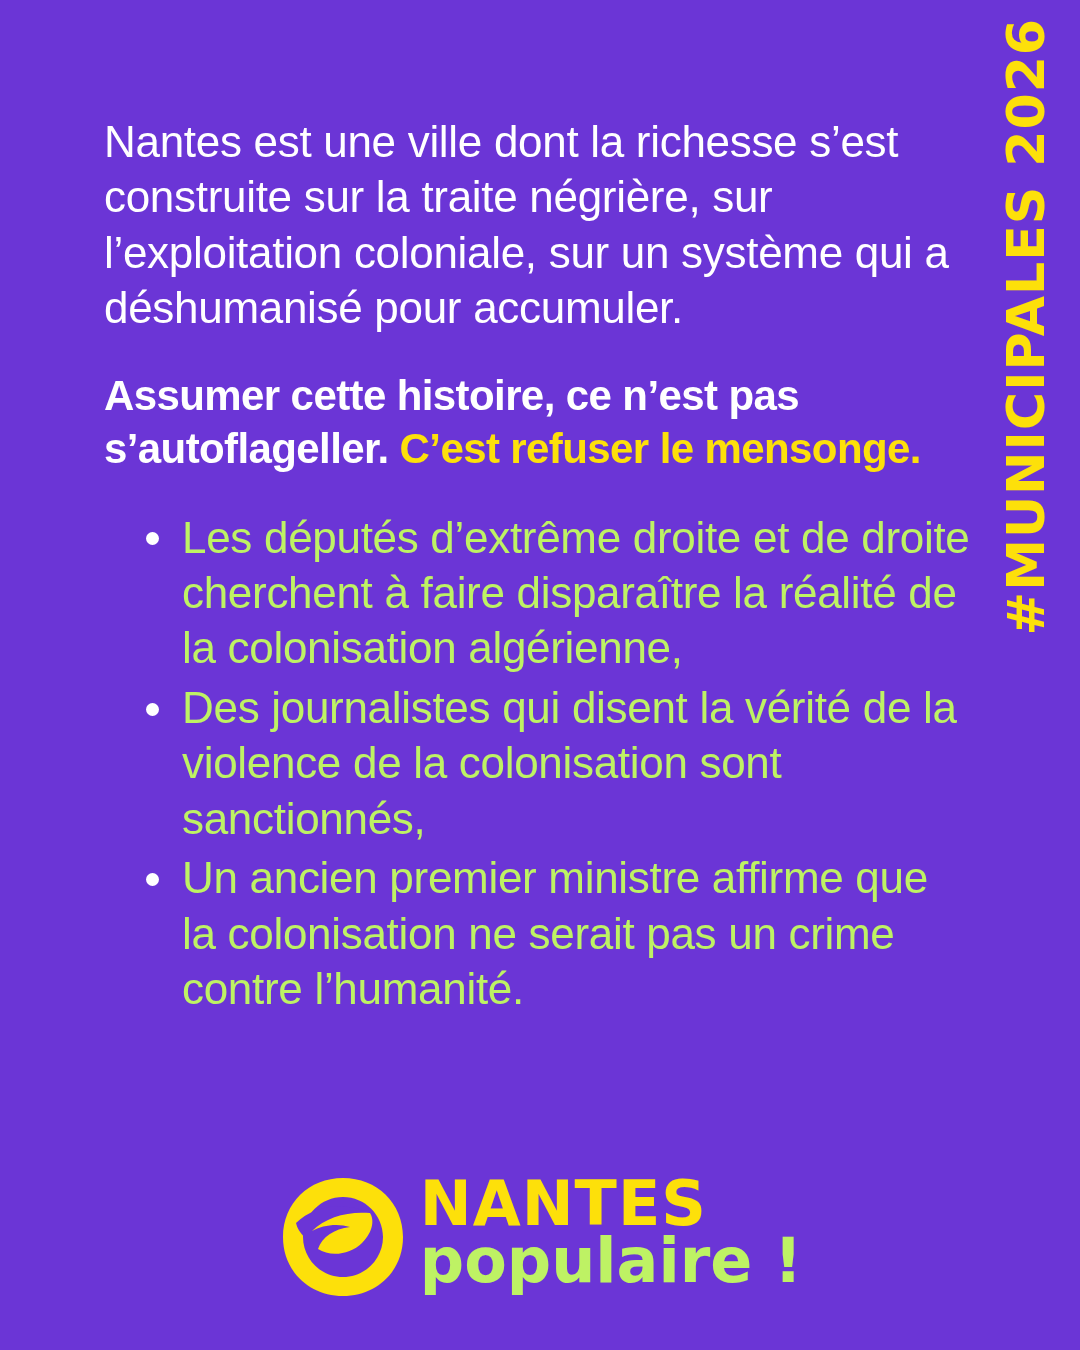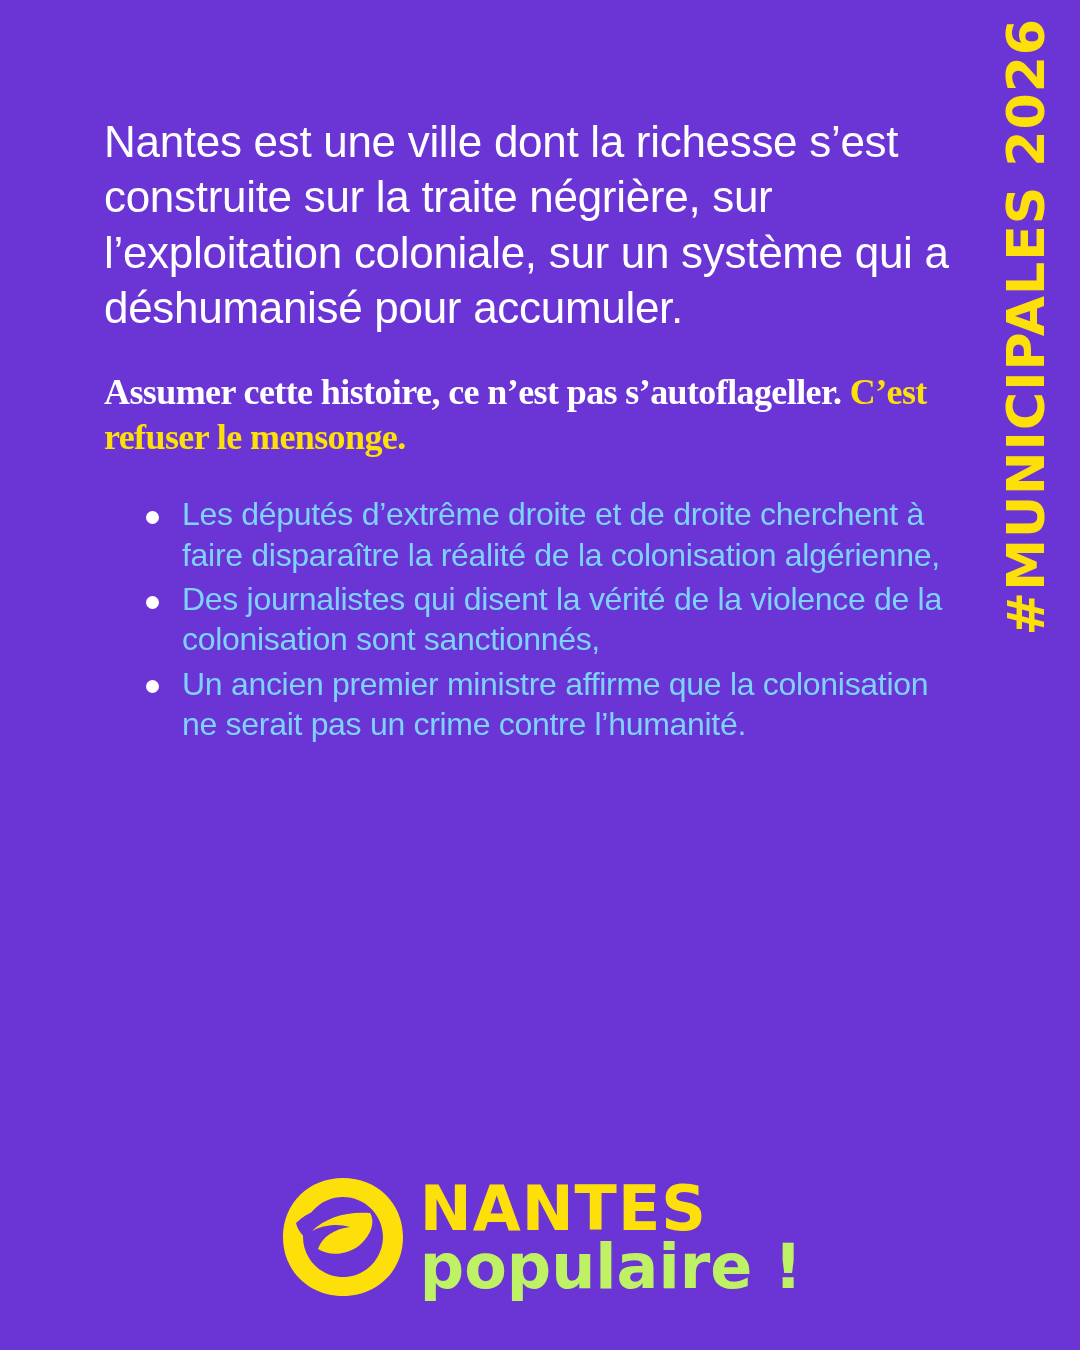--- a/index.html
+++ b/index.html
@@ -57,23 +57,23 @@
   p.para {
     margin: 0 0 34px 0;
     color: #FFFFFF;
     font-size: 44px;
     line-height: 1.26;
     font-weight: 400;
     letter-spacing: -0.3px;
   }
   p.para.bold {
     font-weight: 700;
-    font-family: Liberation Serif, serif;
+    font-family: Liberation Sans, sans-serif;
     letter-spacing: -0.6px;
-    font-size: 36px;
+    font-size: 42px;
   }
   .hl {
     color: #FDE00A;
   }
 
   p.lead-in {
     margin: 0 0 6px 0;
     color: #FFFFFF;
     font-size: 44px;
     line-height: 1.26;
@@ -85,22 +85,22 @@
     font-size: 42px;
   }
 
   ul.bullets {
     margin: 0;
     padding-left: 78px;
     list-style: none;
   }
   ul.bullets li {
     position: relative;
-    color: #7dd3fc;
-    font-size: 32px;
+    color: #bef264;
+    font-size: 44px;
     line-height: 1.26;
     letter-spacing: -0.3px;
     margin-bottom: 4px;
   }
   ul.bullets li .dot {
     position: absolute;
     left: -36px;
     top: 0.52em;
     width: 13px;
     height: 13px;
@@ -108,21 +108,21 @@
     border-radius: 50%;
   }
 
   
   .logo-block {
     position: absolute;
     left: 0;
     right: 0;
     bottom: 50px;
     display: flex;
-    align-items: center;
+    align-items: flex-start;
     justify-content: center;
     gap: 12px;
   }
   .logo-mark {
     width: 130px;
     height: 125px;
     flex: none;
   }
   .logo-words {
     display: flex;

